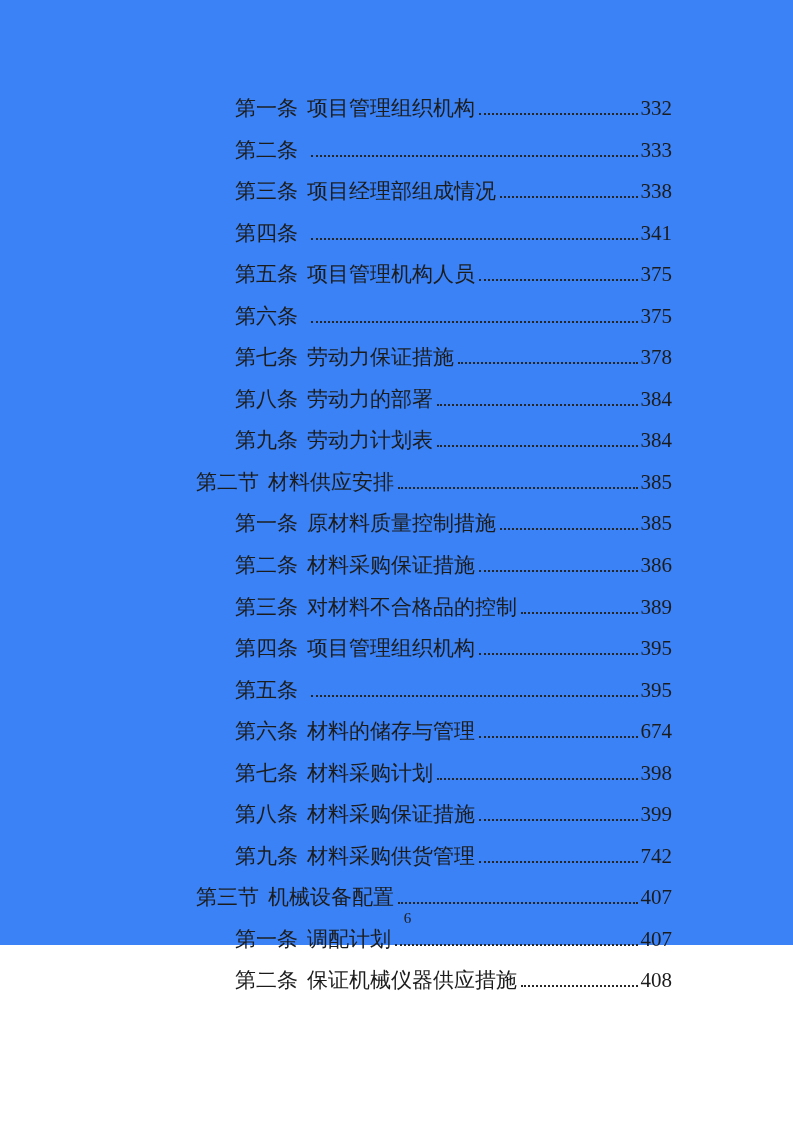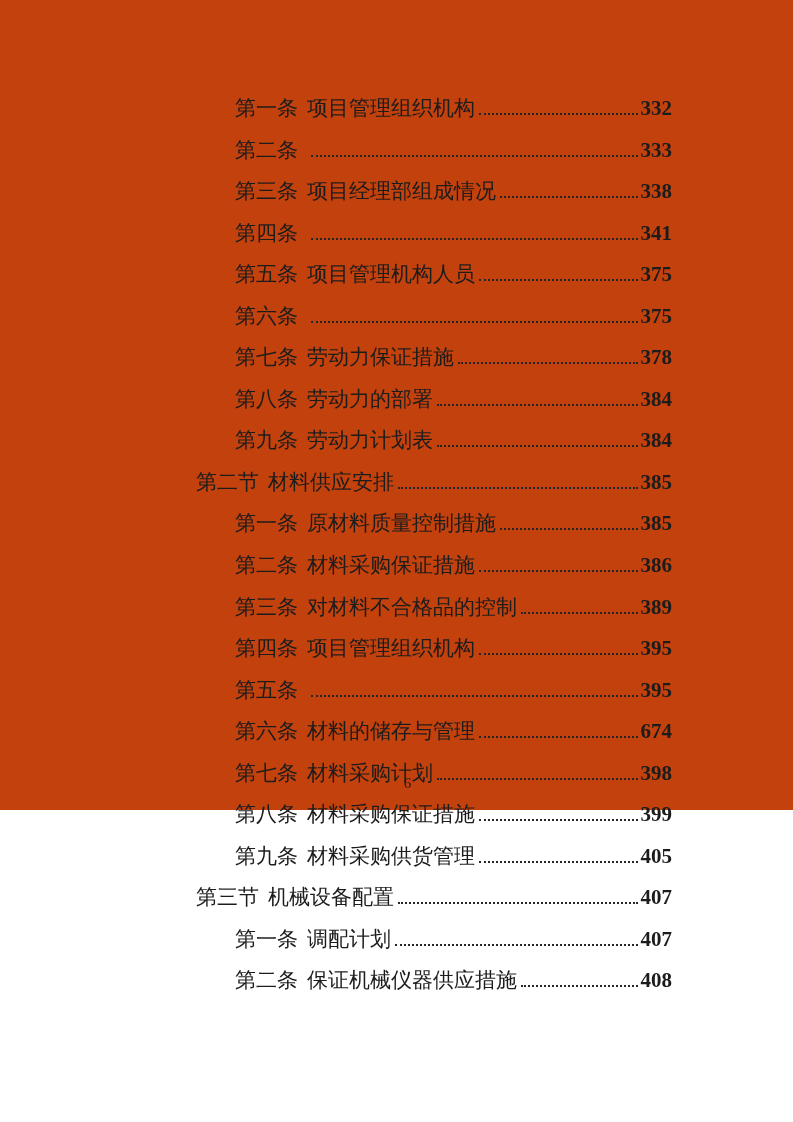--- a/index.html
+++ b/index.html
@@ -10,22 +10,22 @@
   body {
     width: 793px;
     height: 1122px;
     overflow: hidden;
     font-family: "Liberation Serif", "DejaVu Serif", serif;
     color: #1c1c1c;
   }
   .page {
     position: relative;
     width: 793px;
-    height: 810px;
-    background: #c2410c;
+    height: 945px;
+    background: #3b82f6;
   }
   .toc {
     position: absolute;
     left: 196px;
     top: 88px;
     width: 476px;
   }
   .toc-row {
     display: flex;
     align-items: baseline;
@@ -51,21 +51,21 @@
   }
   .toc-leader {
     flex: 1 1 auto;
     min-width: 6px;
     border-bottom: 2px dotted #262626;
     margin: 0 3px 0 4px;
     height: 0;
   }
   .toc-page {
     flex: 0 0 auto;
-    font-weight: bold;
+    font-weight: normal;
   }
   .footer {
     position: absolute;
     left: 0;
     right: 0;
     bottom: 18px;
     text-align: center;
     padding-left: 22px;
     font-size: 15px;
     color: #1c1c1c;
@@ -178,21 +178,21 @@
       <div class="toc-row item">
     <span class="toc-label">第八条</span>
     <span class="toc-title">材料采购保证措施</span>
     <span class="toc-leader"></span>
     <span class="toc-page">399</span>
   </div>
       <div class="toc-row item">
     <span class="toc-label">第九条</span>
     <span class="toc-title">材料采购供货管理</span>
     <span class="toc-leader"></span>
-    <span class="toc-page">405</span>
+    <span class="toc-page">742</span>
   </div>
       <div class="toc-row section">
     <span class="toc-label">第三节</span>
     <span class="toc-title">机械设备配置</span>
     <span class="toc-leader"></span>
     <span class="toc-page">407</span>
   </div>
       <div class="toc-row item">
     <span class="toc-label">第一条</span>
     <span class="toc-title">调配计划</span>

